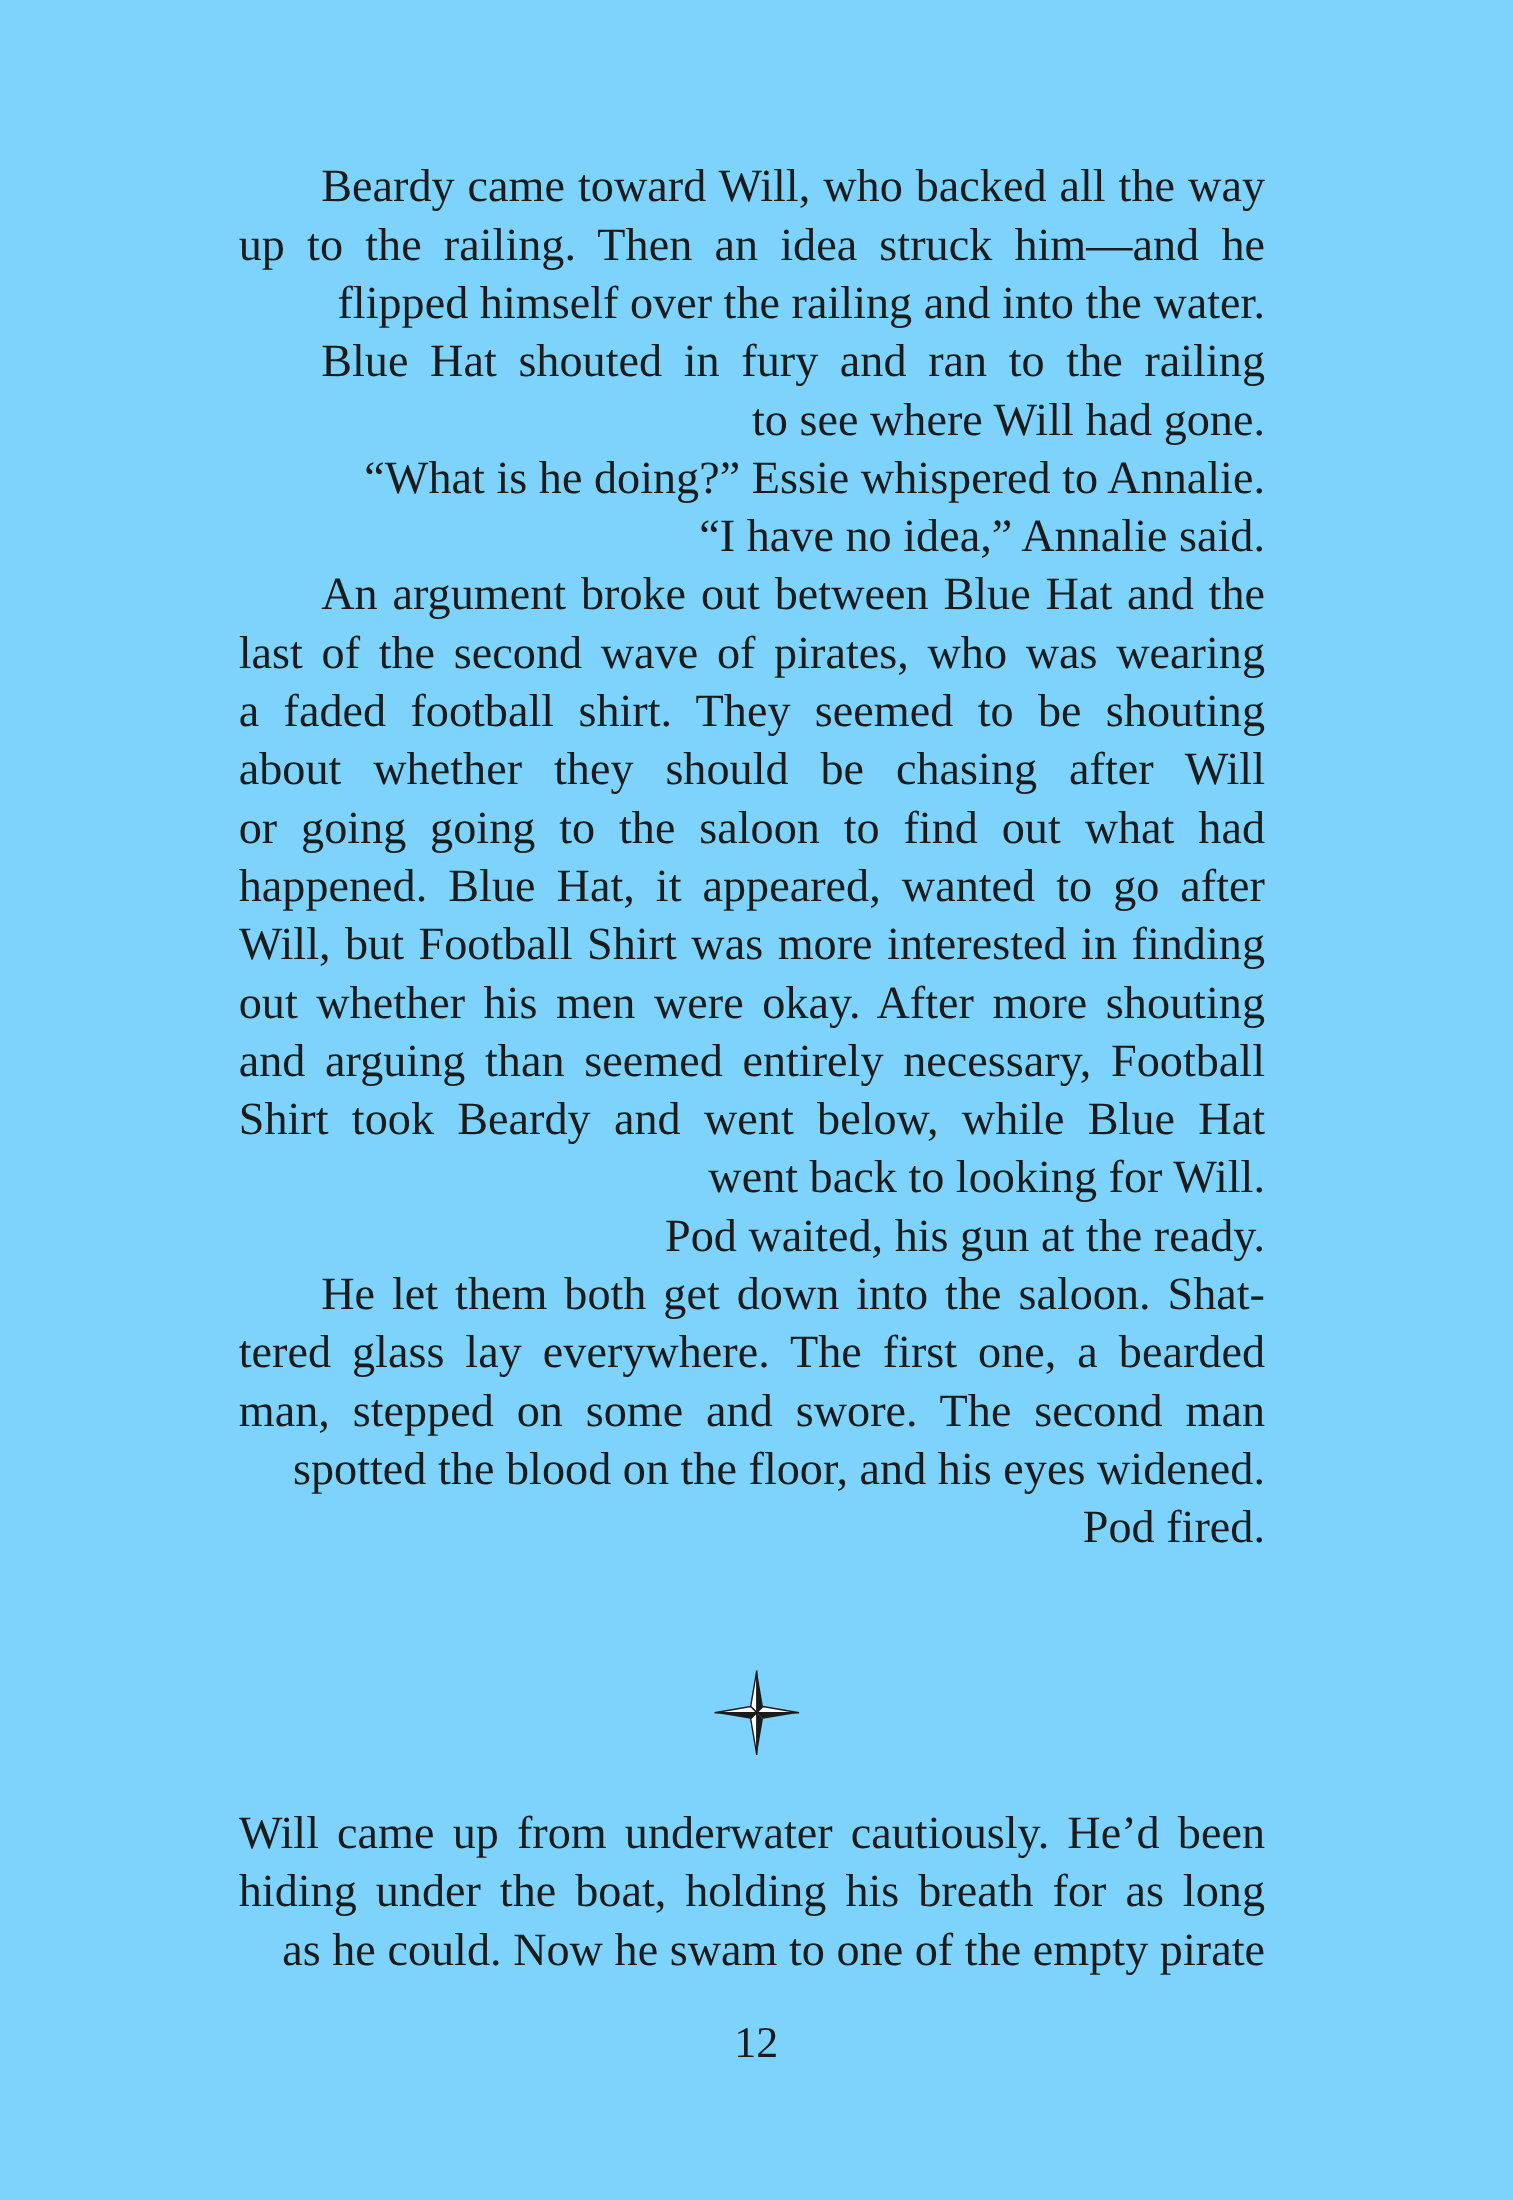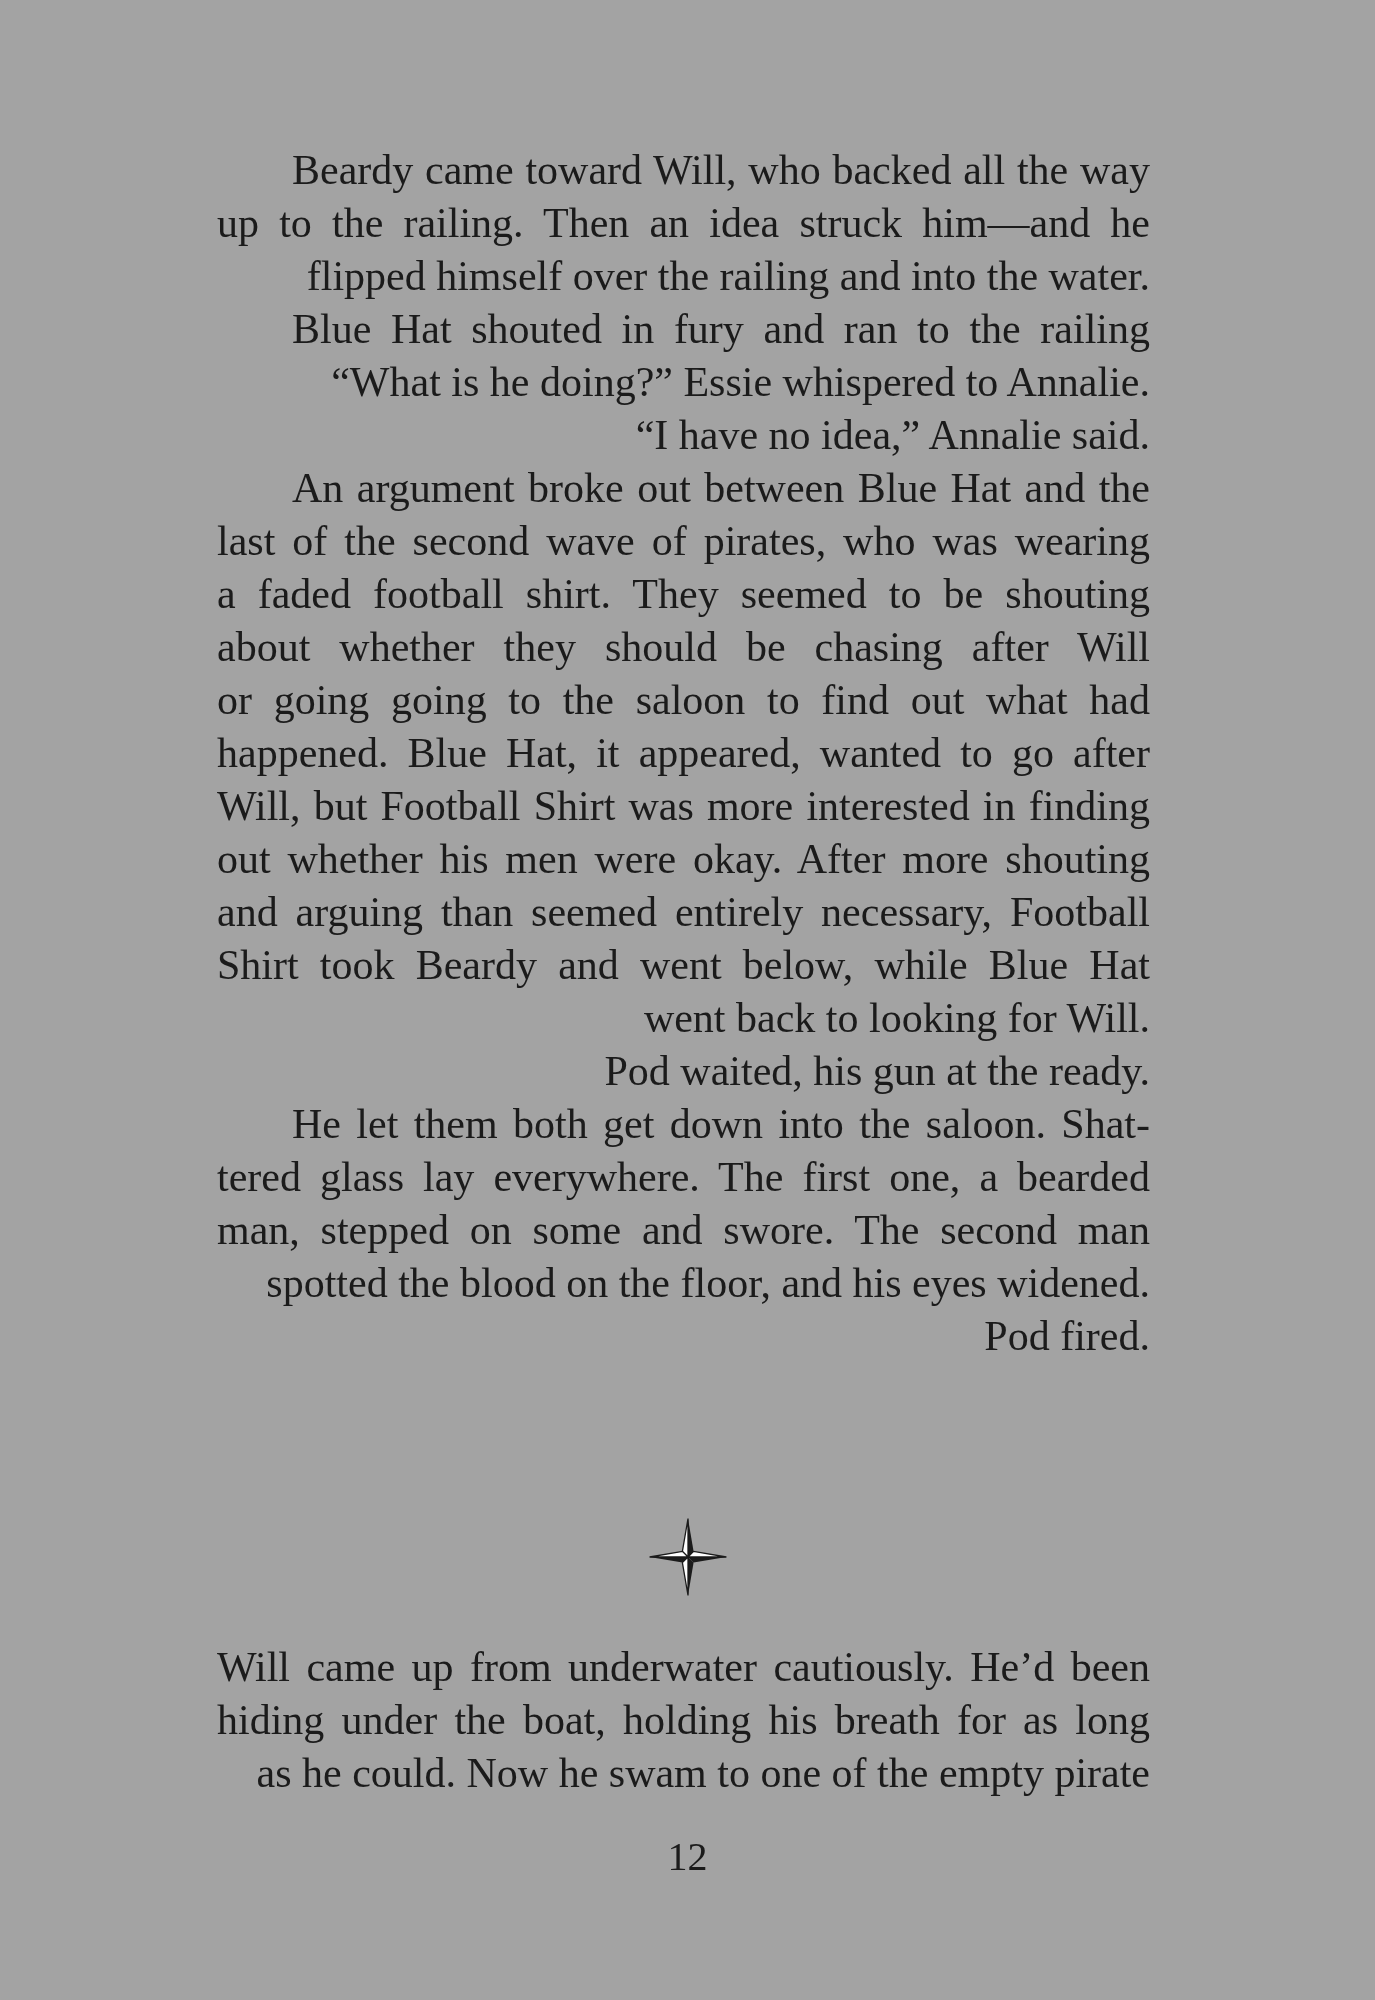--- a/index.html
+++ b/index.html
@@ -4,21 +4,21 @@
 <style>
   html, body {
     margin: 0;
     padding: 0;
     background: #ffffff;
   }
   .page {
     position: relative;
     width: 1375px;
     height: 2000px;
-    background: #a3a3a3;
+    background: #7dd3fc;
     overflow: hidden;
     font-family: "Liberation Serif", "DejaVu Serif", serif;
     color: #1b1b1b;
   }
   .text-block {
     position: absolute;
     left: 217px;
     width: 933px;
     font-size: 42px;
     line-height: 53px;
@@ -75,20 +75,21 @@
 <div class="page">
 
   <div class="text-block" id="text-main">
       <div class="paragraph">
         <div class="line fill indent">Beardy came toward Will, who backed all the way</div>
         <div class="line fill">up to the railing. Then an idea struck him—and he</div>
         <div class="line">flipped himself over the railing and into the water.</div>
       </div>
       <div class="paragraph">
         <div class="line fill indent">Blue Hat shouted in fury and ran to the railing</div>
+        <div class="line">to see where Will had gone.</div>
       </div>
       <div class="paragraph">
         <div class="line indent">“What is he doing?” Essie whispered to Annalie.</div>
       </div>
       <div class="paragraph">
         <div class="line indent">“I have no idea,” Annalie said.</div>
       </div>
       <div class="paragraph">
         <div class="line fill indent">An argument broke out between Blue Hat and the</div>
         <div class="line fill">last of the second wave of pirates, who was wearing</div>

